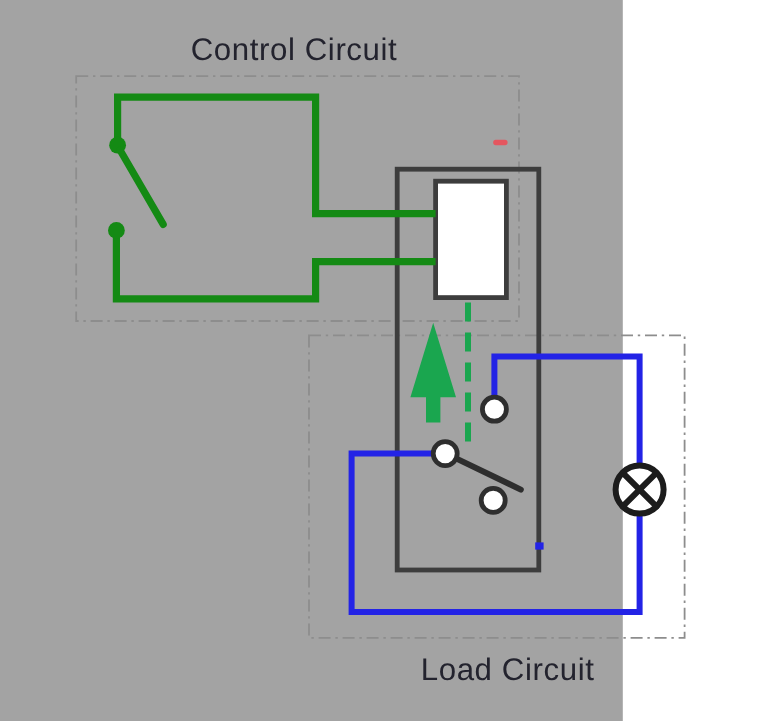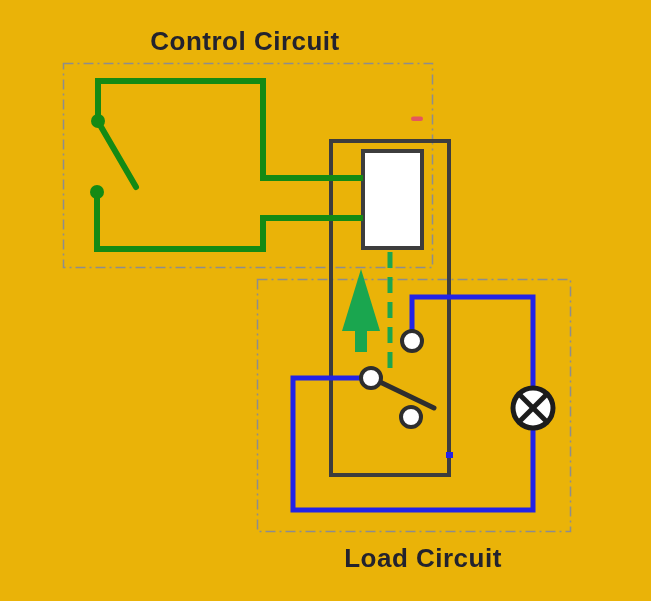--- a/index.html
+++ b/index.html
@@ -6,24 +6,23 @@
     margin: 0;
     padding: 0;
     background: #ffffff;
     width: 651px;
     height: 601px;
     font-family: "Liberation Sans", sans-serif;
     overflow: hidden;
   }
   .stage {
     position: relative;
-    width: 651px;
+    width: 519px;
     height: 601px;
-    background: #eab308;
-    font-weight: bold;
+    background: #a3a3a3;
   }
   svg { display: block; }
   text {
     font-family: "Liberation Sans", "DejaVu Sans", sans-serif;
     font-size: 26px;
     letter-spacing: 0.5px;
   }
 </style>
 </head>
 <body>

